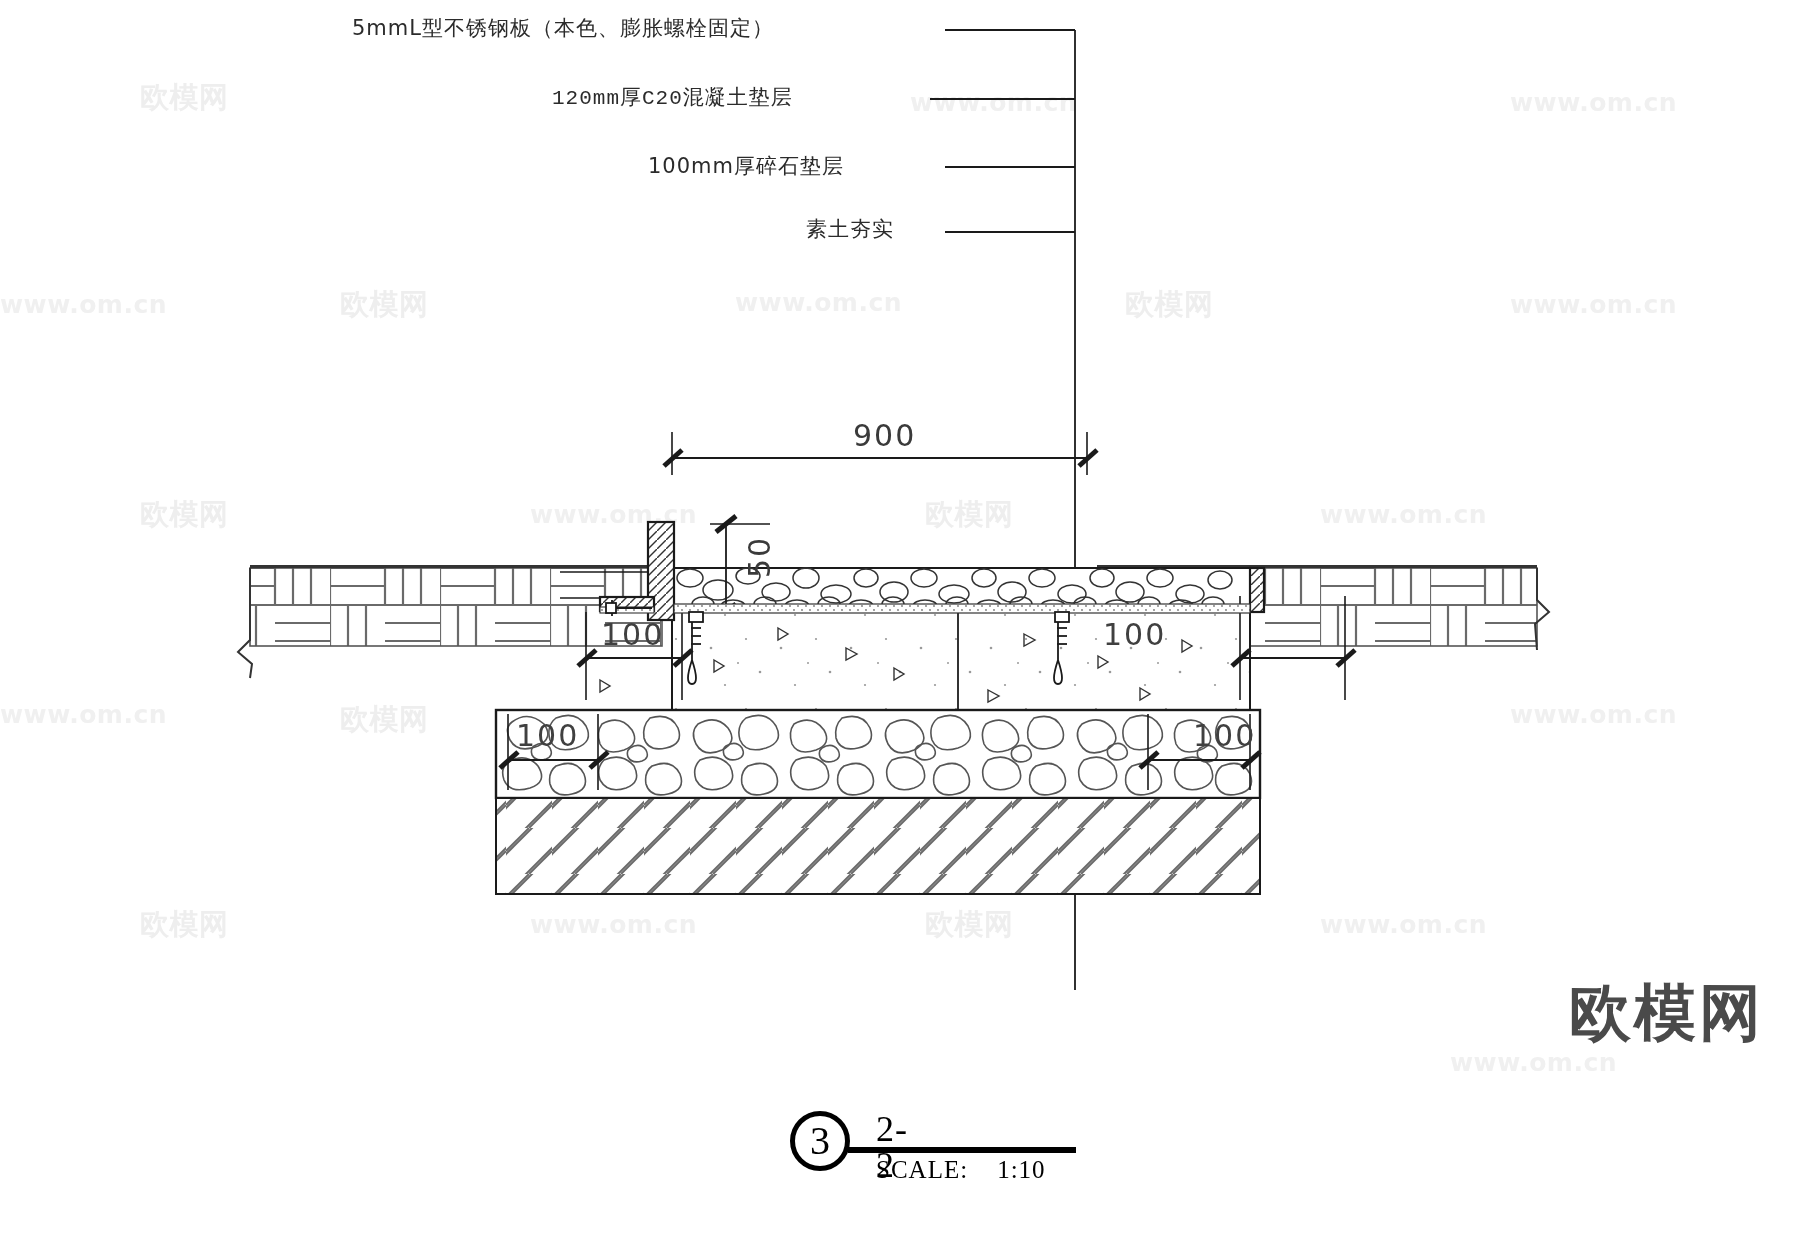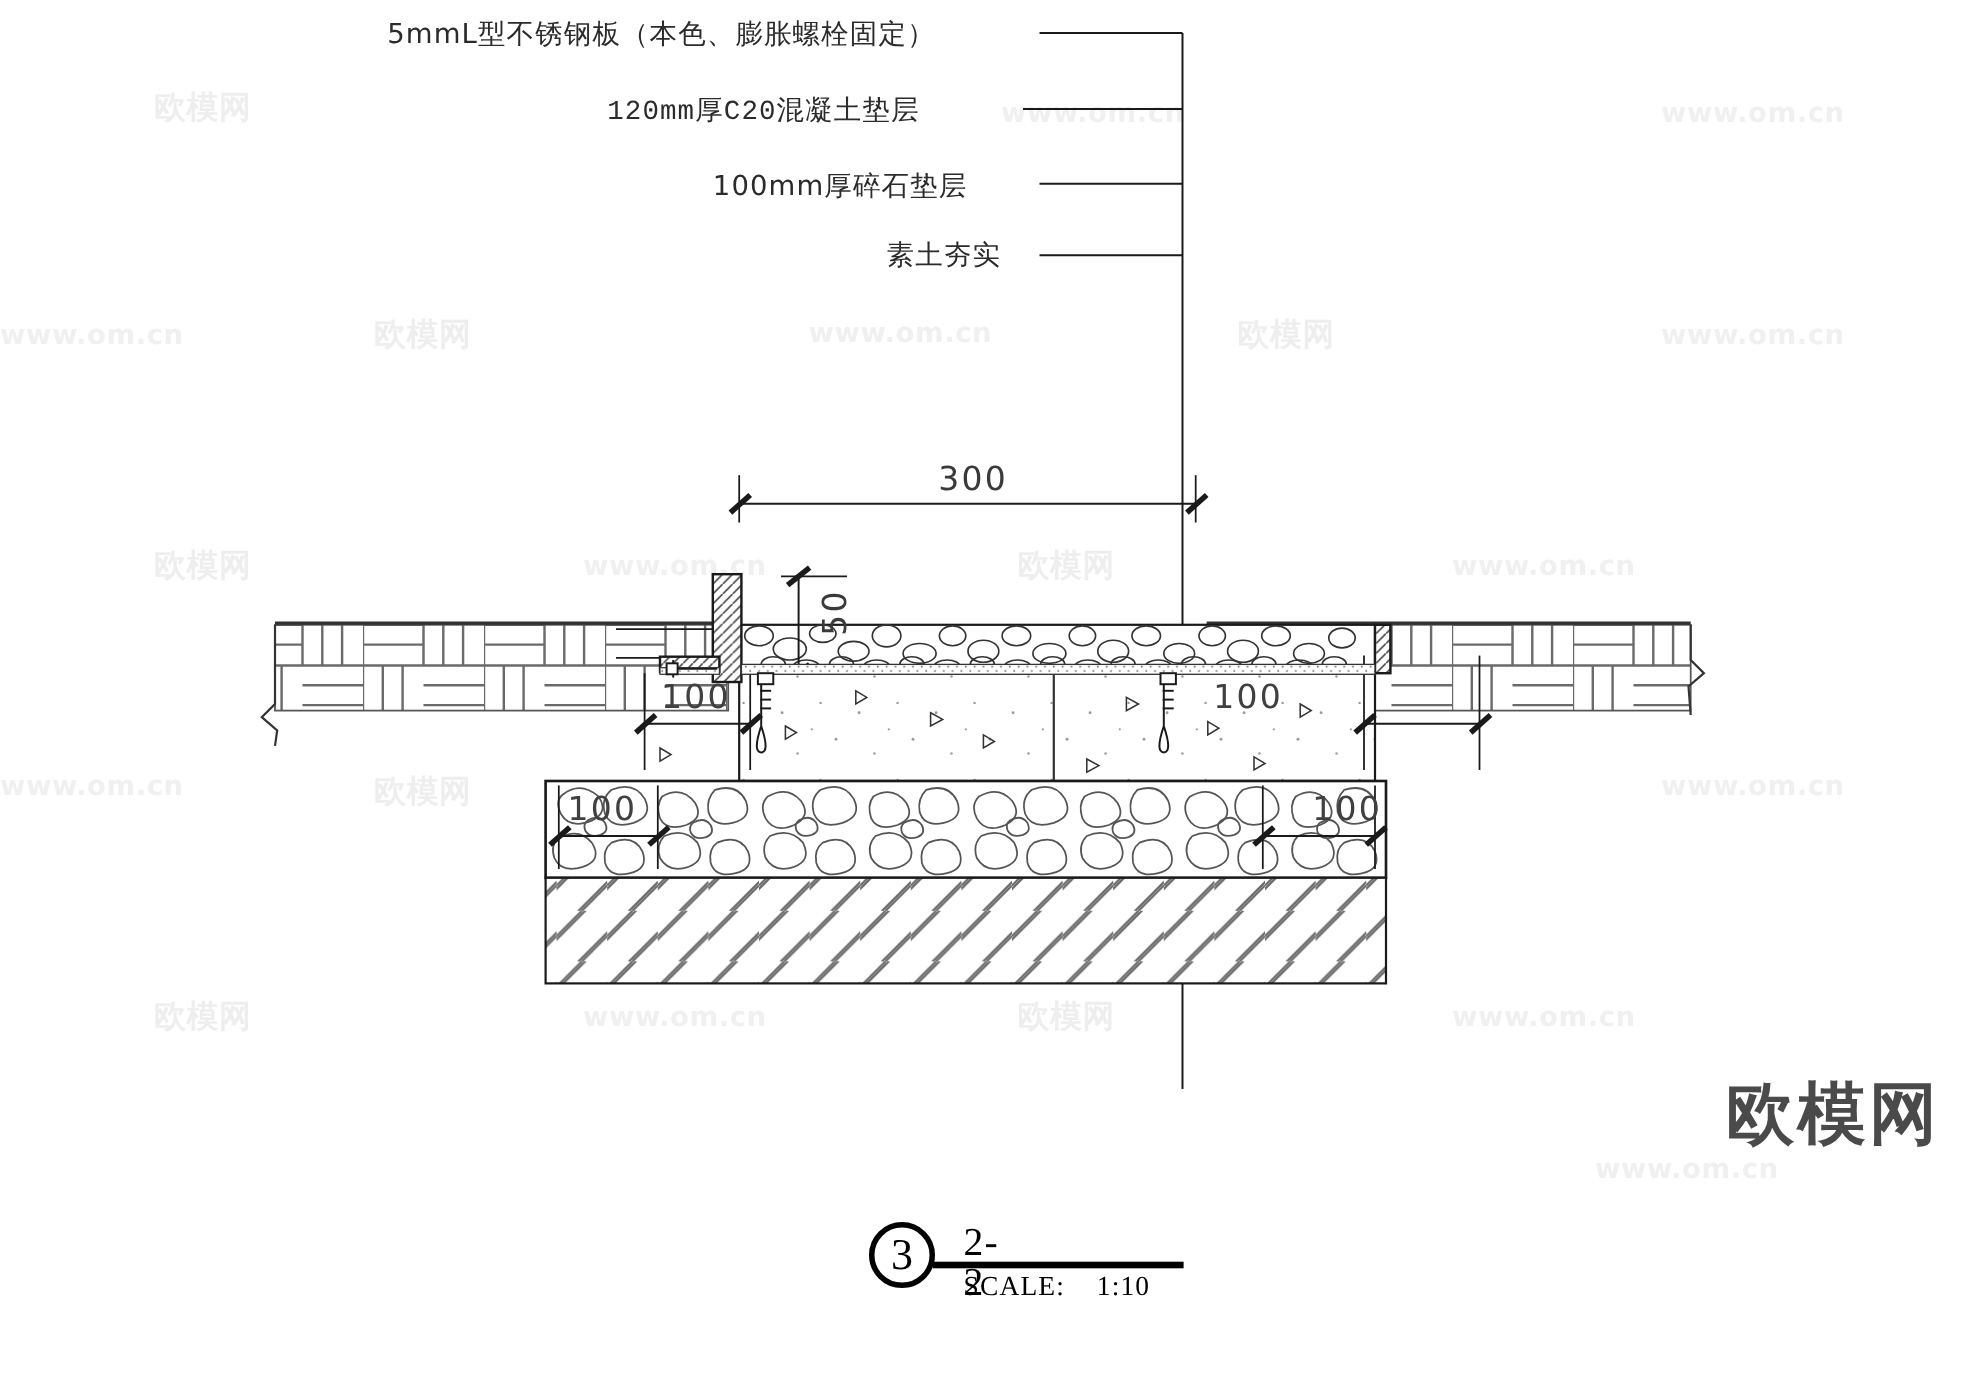--- a/index.html
+++ b/index.html
@@ -52,21 +52,21 @@
     font-size: 62px;
     font-weight: 700;
     color: #4a4a4a;
     letter-spacing: 3px;
     white-space: nowrap;
   }
   
   .note {
     position: absolute;
     font-family: "DejaVu Sans", sans-serif;
-    font-size: 25px;
+    font-size: 21px;
     color: #2b2b2b;
     white-space: nowrap;
     letter-spacing: 1px;
   }
   .dimtext {
     position: absolute;
     font-family: "DejaVu Sans", sans-serif;
     font-size: 30px;
     color: #3a3a3a;
     white-space: nowrap;
@@ -446,21 +446,21 @@
   </svg>
 
   <div>
     <div class="note" style="left:352px; top:14px;">5mmL型不锈钢板（本色、膨胀螺栓固定）</div>
     <div class="note" style="left:552px; top:83px;font-family:Liberation Mono, monospace;">120mm厚C20混凝土垫层</div>
     <div class="note" style="left:648px; top:152px;">100mm厚碎石垫层</div>
     <div class="note" style="left:806px; top:215px;">素土夯实</div>
   </div>
 
   <div>
-    <div class="dimtext" style="left:853px;  top:418px;">300</div>
+    <div class="dimtext" style="left:853px;  top:418px;">900</div>
     <div class="dimtext rot" style="left:742px;  top:578px;">50</div>
     <div class="dimtext small" style="left:601px;  top:617px;">100</div>
     <div class="dimtext small" style="left:1103px; top:617px;">100</div>
     <div class="dimtext small" style="left:516px;  top:718px;">100</div>
     <div class="dimtext small" style="left:1193px; top:718px;">100</div>
   </div>
 
   <div id="brand">欧模网</div>
 
   <div id="titleblock">

